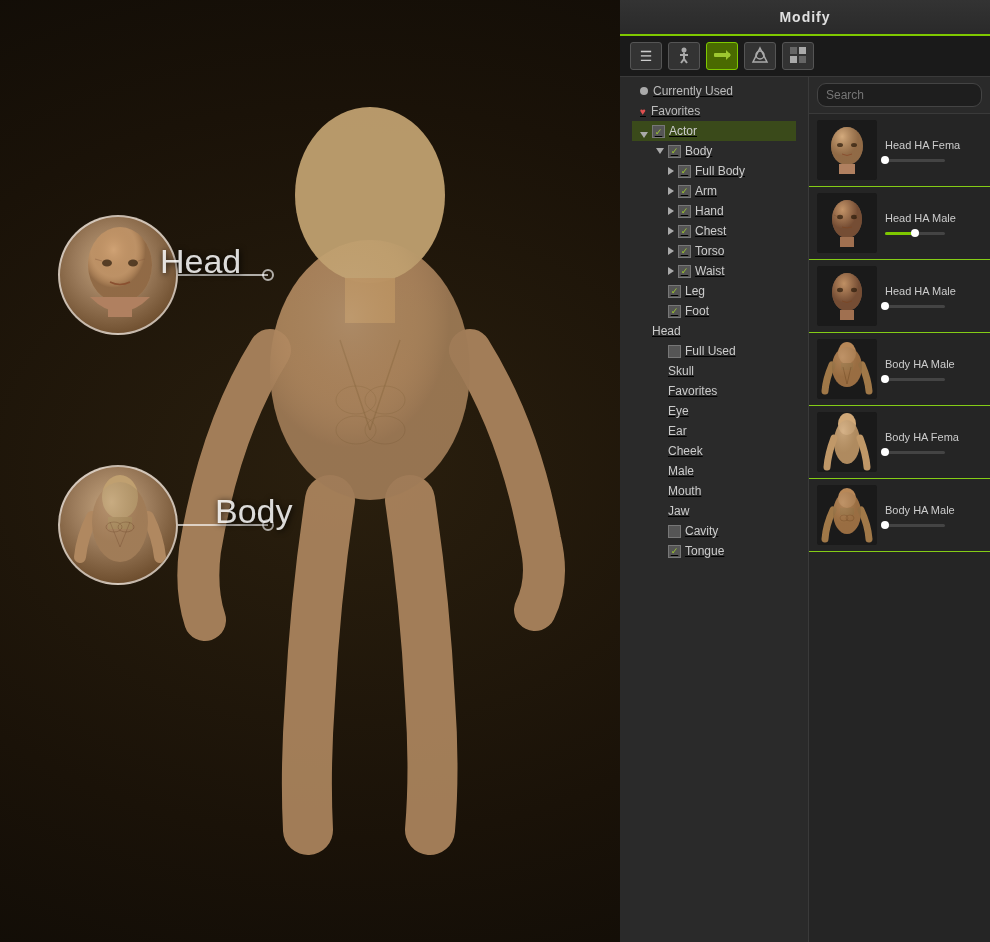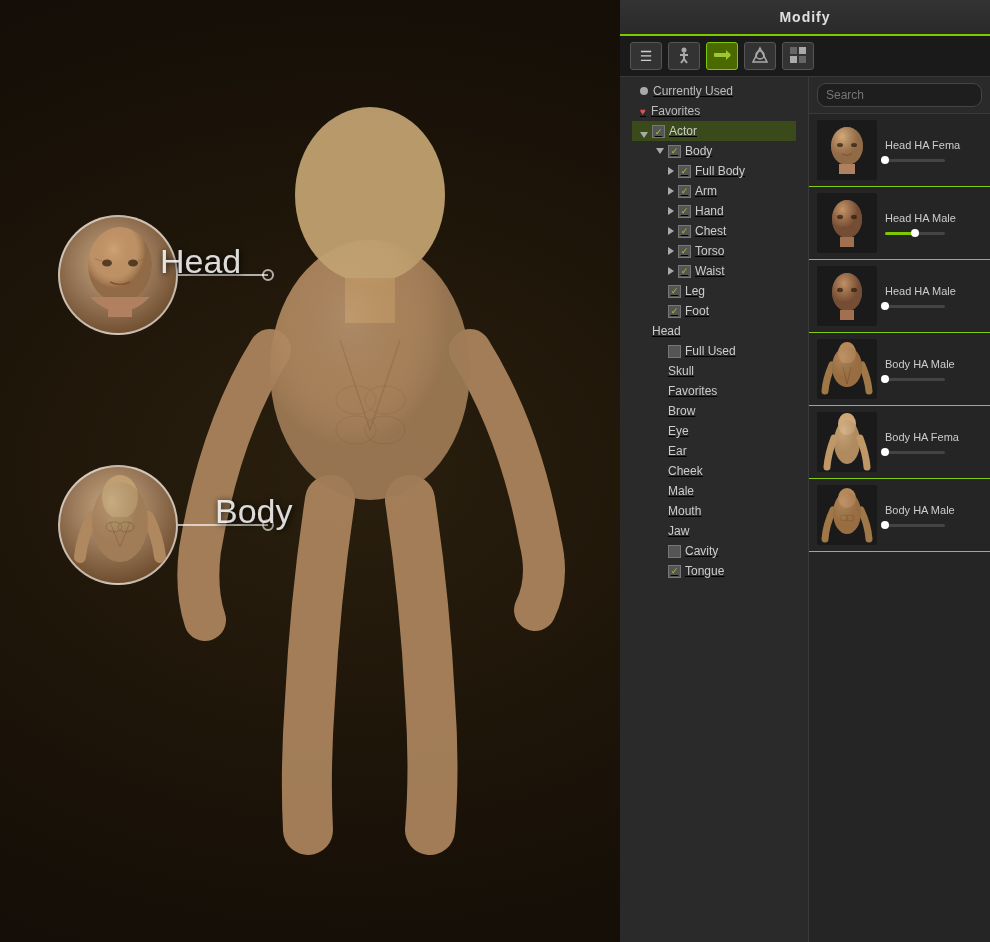--- a/index.html
+++ b/index.html
@@ -528,23 +528,20 @@
         <div class="check-box"></div>
         <span>Full Used</span>
       </div>
       <div class="tree-item indent2">
         <span>Skull</span>
       </div>
       <div class="tree-item indent2">
         <span>Favorites</span>
       </div>
       <div class="tree-item indent2">
-        <span>Brow</span>
-      </div>
-      <div class="tree-item indent2">
         <span>Eye</span>
       </div>
       <div class="tree-item indent2">
         <span>Ear</span>
       </div>
       <div class="tree-item indent2">
         <span>Cheek</span>
       </div>
       <div class="tree-item indent2">
         <span>Male</span>

